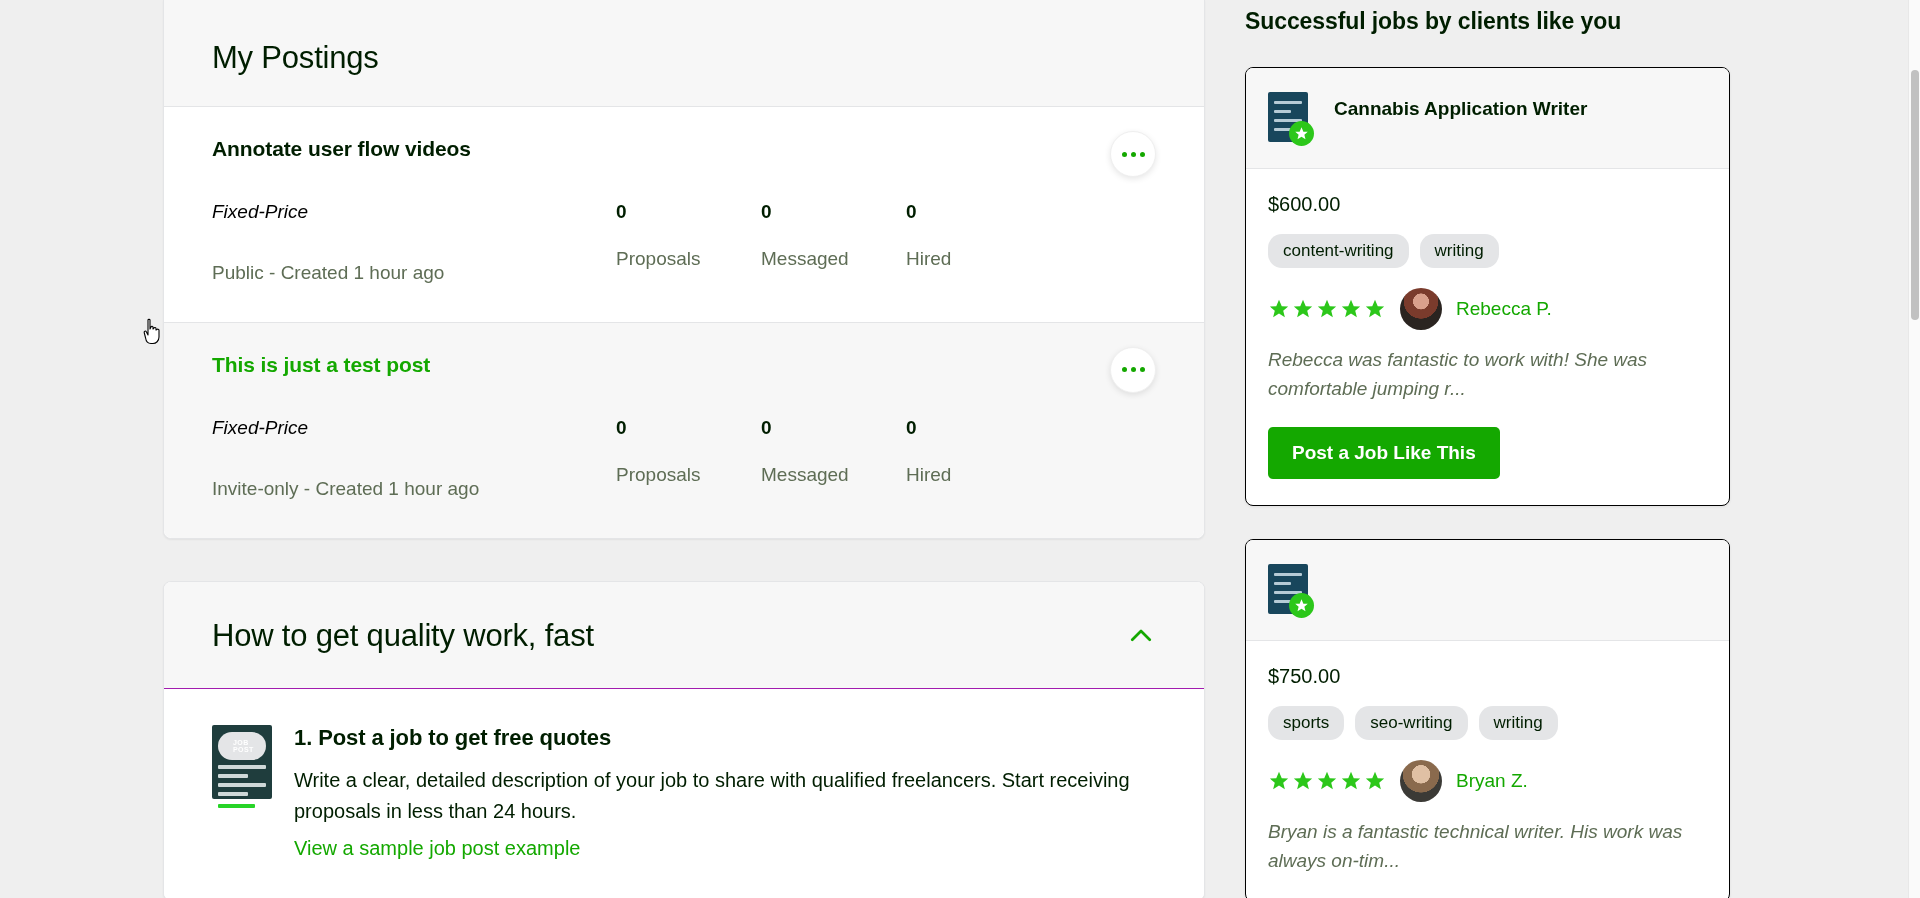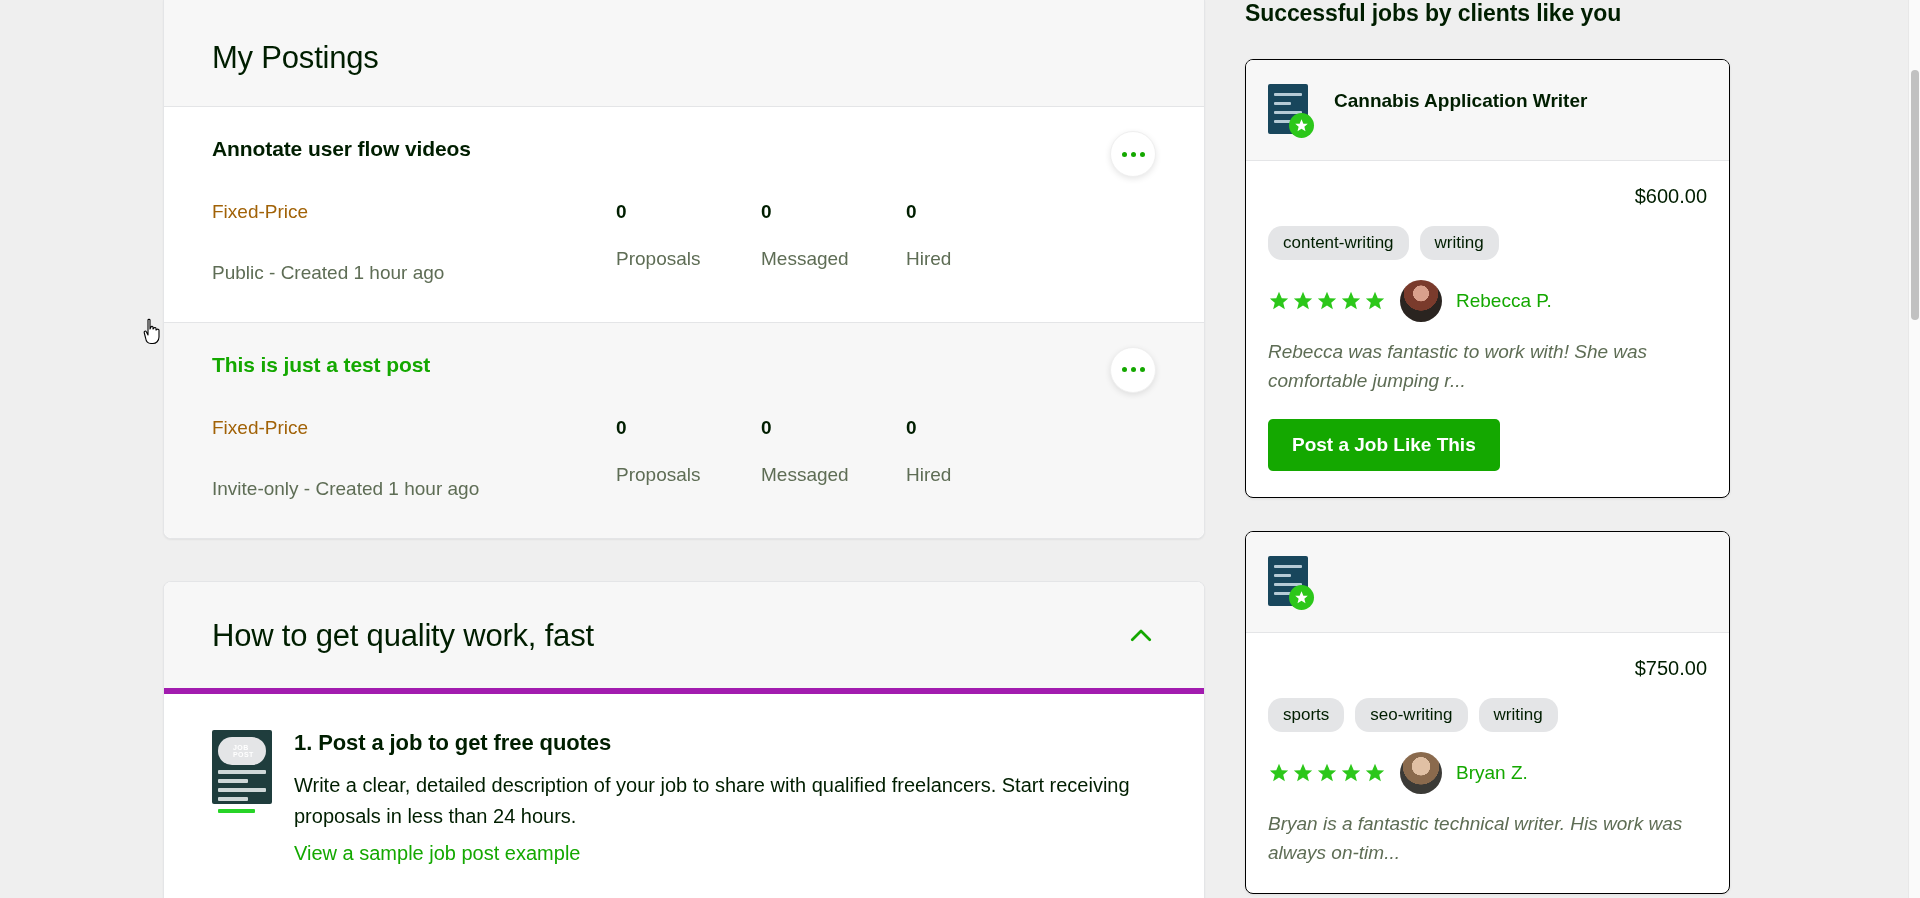--- a/index.html
+++ b/index.html
@@ -39,67 +39,67 @@
     width: 46px; height: 46px; border-radius: 50%;
     background: #fff; border: 1px solid #efefef;
     box-shadow: 0 2px 6px rgba(0,0,0,0.10);
     display: flex; align-items: center; justify-content: center;
     gap: 4px; flex: none; margin-top: -6px;
   }
   .kebab-btn span { width: 5px; height: 5px; border-radius: 50%; background: #14a800; display: block; }
 
   .posting-meta { display: flex; margin-top: 20px; }
   .meta-left { width: 404px; }
-  .meta-left .line1 { font-size: 19px; color: #a16207; line-height: 1.55; }
+  .meta-left .line1 { font-size: 19px; color: #000000; line-height: 1.55; font-style: italic; }
   .meta-left .line2 { font-size: 19px; color: #5e6d55; line-height: 1.55; margin-top: 32px; }
   .stat { width: 145px; }
   .stat .num { font-size: 19px; font-weight: 700; color: #001e00; line-height: 1.55; }
   .stat .lbl { font-size: 19px; color: #5e6d55; line-height: 1.55; margin-top: 18px; }
 
   
   .howto-card { margin-top: 42px; border-radius: 8px; overflow: hidden; }
   .howto-header {
     background: #f7f7f7; padding: 36px 48px 34px 48px;
     display: flex; align-items: center; justify-content: space-between;
-    border-bottom: 6px solid #a21caf;
+    border-bottom: 1px solid #a21caf;
   }
   .howto-title { font-size: 31px; font-weight: 400; letter-spacing: -0.2px; }
   .chev { width: 30px; height: 30px; display: block; }
 
   .howto-body { background: #fff; padding: 36px 48px 40px 48px; display: flex; gap: 22px; }
   .jobpost-icon { width: 60px; height: 74px; flex: none; background: #1f3d3d; border-radius: 2px; padding: 7px 6px 8px 6px; position: relative; }
   .jobpost-icon .tag { font-size: 7px; font-weight: 700; color: #fff; letter-spacing: 0.4px; margin-bottom: 5px; }
   .jobpost-icon .bar { height: 4px; background: #cfd8d8; border-radius: 1px; margin-bottom: 5px; }
   .jobpost-icon .bar.s { width: 62%; }
   .jobpost-icon .bar.green { background: #27d427; width: 78%; margin-top: 8px; }
 
   .step-text { flex: 1; }
   .step-title { font-size: 22px; font-weight: 700; letter-spacing: -0.1px; margin-bottom: 14px; }
   .step-desc { font-size: 20px; color: #001e00; line-height: 1.55; }
   .step-link { color: #14a800; font-size: 20px; display: inline-block; margin-top: 10px; }
 
   
   .right-col { width: 675px; padding-right: 190px; }
-  .side-title { font-size: 23px; font-weight: 700; letter-spacing: -0.1px; color: #001e00; margin-bottom: 32px; padding-top: 0; }
+  .side-title { font-size: 23px; font-weight: 700; letter-spacing: -0.1px; color: #001e00; margin-bottom: 32px; padding-top: 8px; }
 
   .job-card { background: #fff; border: 1px solid #000000; border-radius: 8px; box-shadow: 0 1px 3px rgba(0,0,0,0.07); margin-bottom: 33px; overflow: hidden; }
   .job-card-head { background: #f7f7f7; padding: 24px 22px 24px 22px; display: flex; gap: 22px; align-items: flex-start; border-bottom: 1px solid #e4e5e7; }
 
   .doc-icon { width: 44px; height: 52px; flex: none; position: relative; }
   .doc-icon .sheet { width: 40px; height: 50px; background: #18465c; border-radius: 2px; padding: 9px 6px 0 6px; }
   .doc-icon .sheet i { display: block; height: 3px; background: #b6cbd6; border-radius: 1px; margin-bottom: 6px; }
   .doc-icon .sheet i.s { width: 60%; }
   .doc-icon .star-badge {
     position: absolute; right: -2px; bottom: -2px; width: 25px; height: 25px;
     border-radius: 50%; background: #2cc71a; display: flex; align-items: center; justify-content: center;
   }
   .job-card-title { font-size: 19px; font-weight: 700; line-height: 1.35; color: #001e00; padding-top: 4px; }
 
   .job-card-body { padding: 24px 22px 26px 22px; }
-  .price { font-size: 20px; color: #001e00; margin-bottom: 18px; text-align: right; }
+  .price { font-size: 20px; color: #001e00; margin-bottom: 18px; }
   .tags { display: flex; flex-wrap: wrap; gap: 11px; margin-bottom: 20px; }
   .tag { background: #e4e5e7; border-radius: 14px; padding: 7px 15px; font-size: 17px; color: #001e00; }
 
   .reviewer-row { display: flex; align-items: center; gap: 14px; margin-bottom: 16px; }
   .stars { display: flex; gap: 2px; }
   .avatar { width: 42px; height: 42px; border-radius: 50%; flex: none; overflow: hidden; }
   .avatar.a1 { background: radial-gradient(circle at 50% 32%, #d9a08c 0 22%, #7a3b2c 23% 48%, #2a2420 49% 100%); }
   .avatar.a2 { background: radial-gradient(circle at 50% 34%, #e0c0a4 0 26%, #8a6a4d 27% 52%, #3b3a36 53% 100%); }
   .reviewer-name { font-size: 19px; color: #14a800; font-weight: 400; }
   .review-text { font-size: 19px; font-style: italic; color: #5e6d55; line-height: 1.5; }

